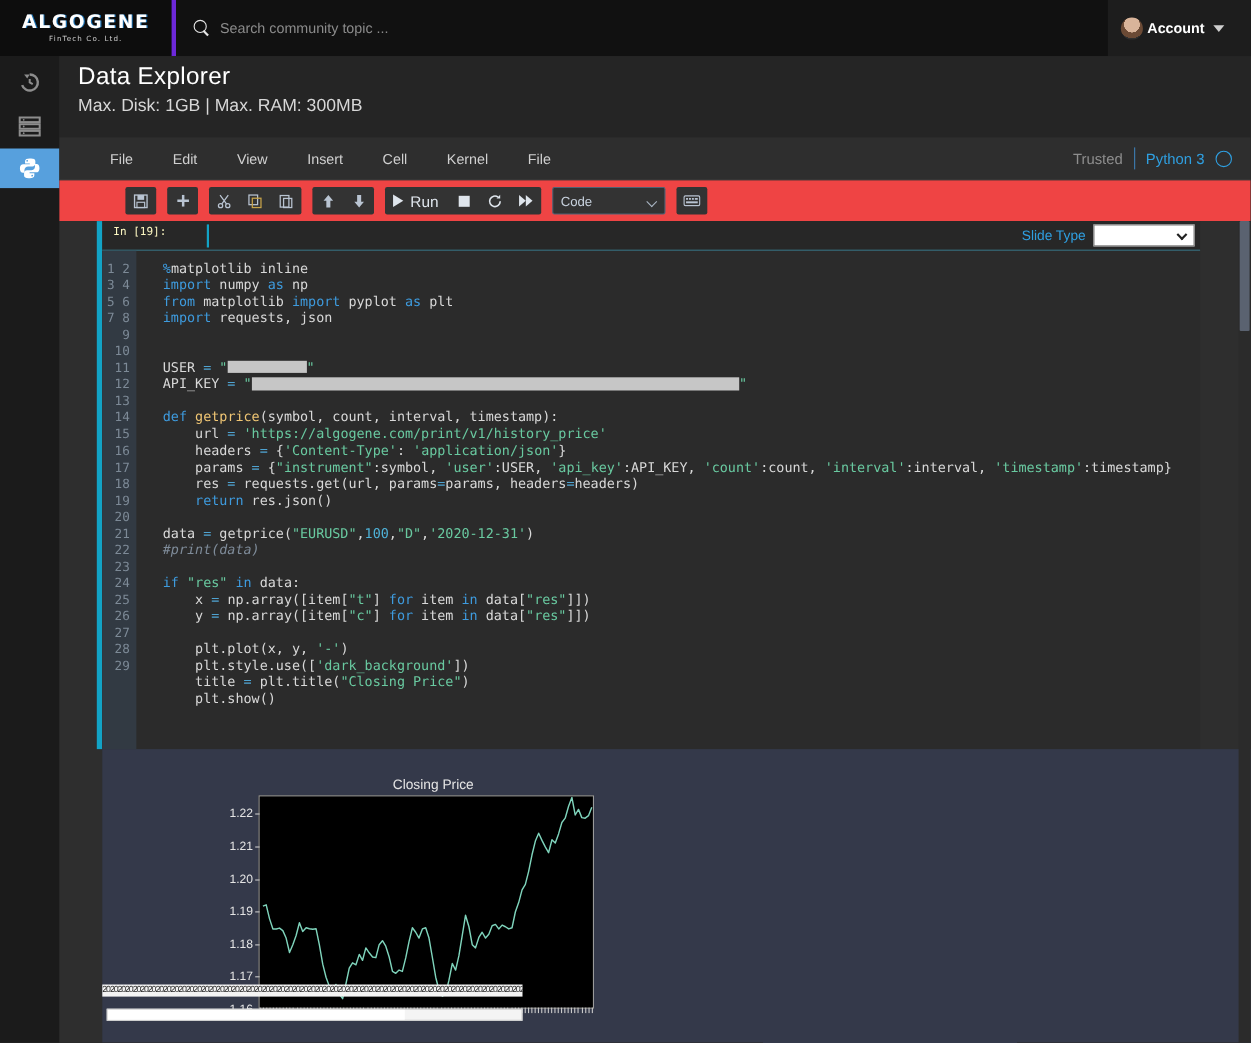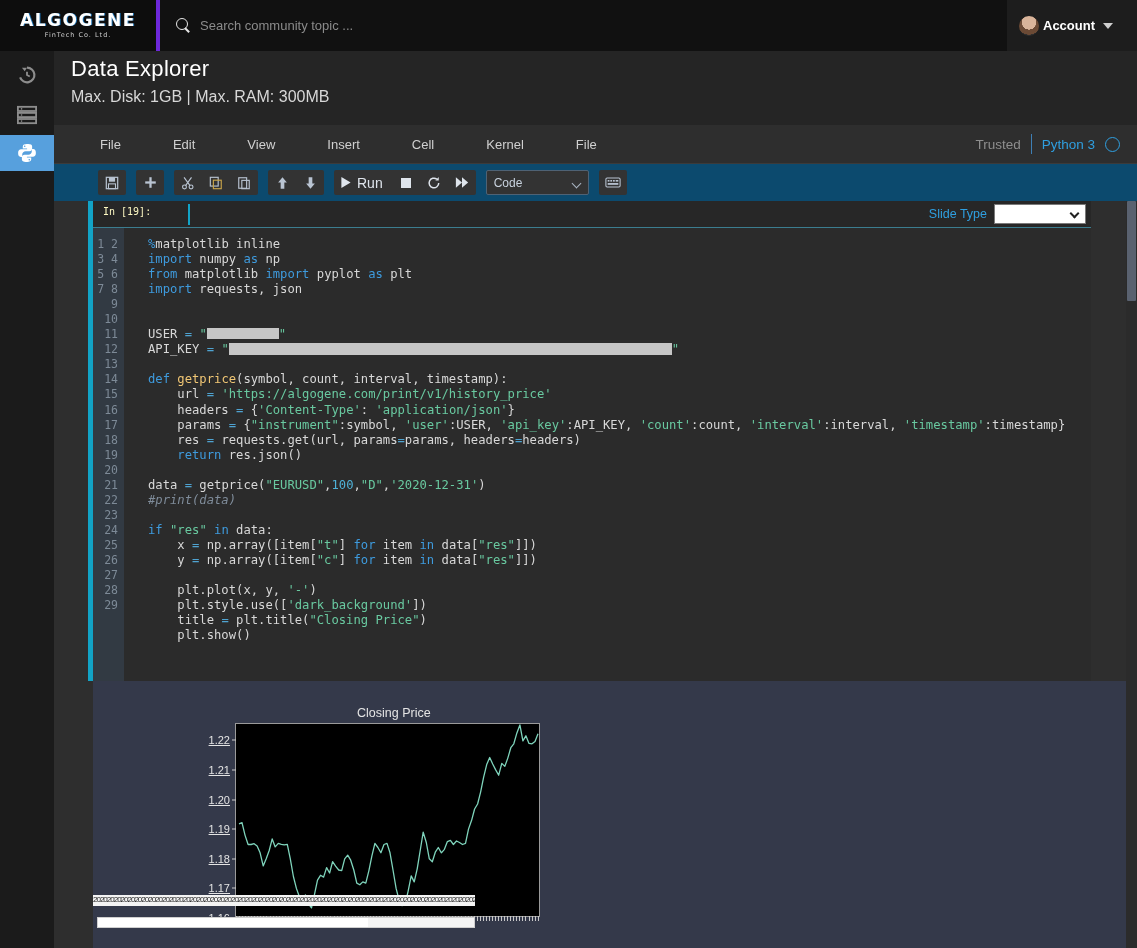--- a/index.html
+++ b/index.html
@@ -87,42 +87,42 @@
   }
   .page-sub {
     position: absolute; left: 17px; top: 37px;
     color: #d7d7d7; font-size: 16px;
   }
 
   
   .menubar {
     position: absolute; left: 54px; top: 125px; width: 1083px; height: 39px;
     background: #2e2e2e; border-bottom: 1px solid #3b3b3b;
-    display: flex; align-items: center; gap: 16px;
+    display: flex; align-items: center;
   }
   .menu-item {
     color: #d0d0d0; font-size: 13px; padding: 4px 14px; margin-left: 8px;
   }
   .menu-item:first-child { margin-left: 32px; }
   .menubar-right {
     margin-left: auto; display: flex; align-items: center;
     gap: 10px; padding-right: 17px;
   }
   .trusted { color: #8e8e8e; font-size: 13.5px; }
   .vline { width: 1px; height: 20px; background: #3e7fb5; }
   .kernel-name { color: #2f9fe0; font-size: 13.5px; }
   .kernel-idle {
     width: 15px; height: 15px; border: 1.6px solid #2f9fe0; border-radius: 50%;
   }
 
   
   .toolbar {
     position: absolute; left: 54px; top: 164px; width: 1083px; height: 37px;
-    background: #0c4a6e; display: flex; align-items: center;
-    padding-left: 44px; gap: 0;
+    background: #ef4444; display: flex; align-items: center;
+    padding-left: 60px; gap: 0;
   }
   .tb-group { display: flex; align-items: center; background: #333333; border-radius: 2px; }
   .tb-sep { width: 10px; }
   .tb-btn {
     height: 25px; min-width: 28px; display: flex; align-items: center;
     justify-content: center; color: #b9c4d2; font-size: 13px; padding: 0 5px;
   }
   .tb-run { padding: 0 9px 0 6px; gap: 5px; }
   .tb-run span { font-size: 14px; color: #dfe5ec; }
   .tb-select {
@@ -206,21 +206,20 @@
     color: #e4e4e4; font-size: 12.5px;
   }
   .plot-frame {
     position: absolute; left: 142px; top: 42px; width: 305px; height: 194px;
     background: #000000; border: 1px solid #9a9a9a;
   }
   .ytick {
     position: absolute; right: 100%; margin-right: 6px;
     color: #e4e4e4; font-size: 11px; white-space: nowrap;
     transform: translateY(-50%);
-    text-decoration: underline;
   }
   .ytickmark {
     position: absolute; right: 100%; margin-right: 0px; width: 4px; height: 1px;
     background: #c9c9c9; transform: translateY(-50%);
   }
   .xticks {
     position: absolute; left: 0; top: 100%; width: 100%; height: 5px;
     display: flex; justify-content: space-between;
   }
   .xticks i { width: 1px; height: 5px; background: #c9c9c9; display: block; }

